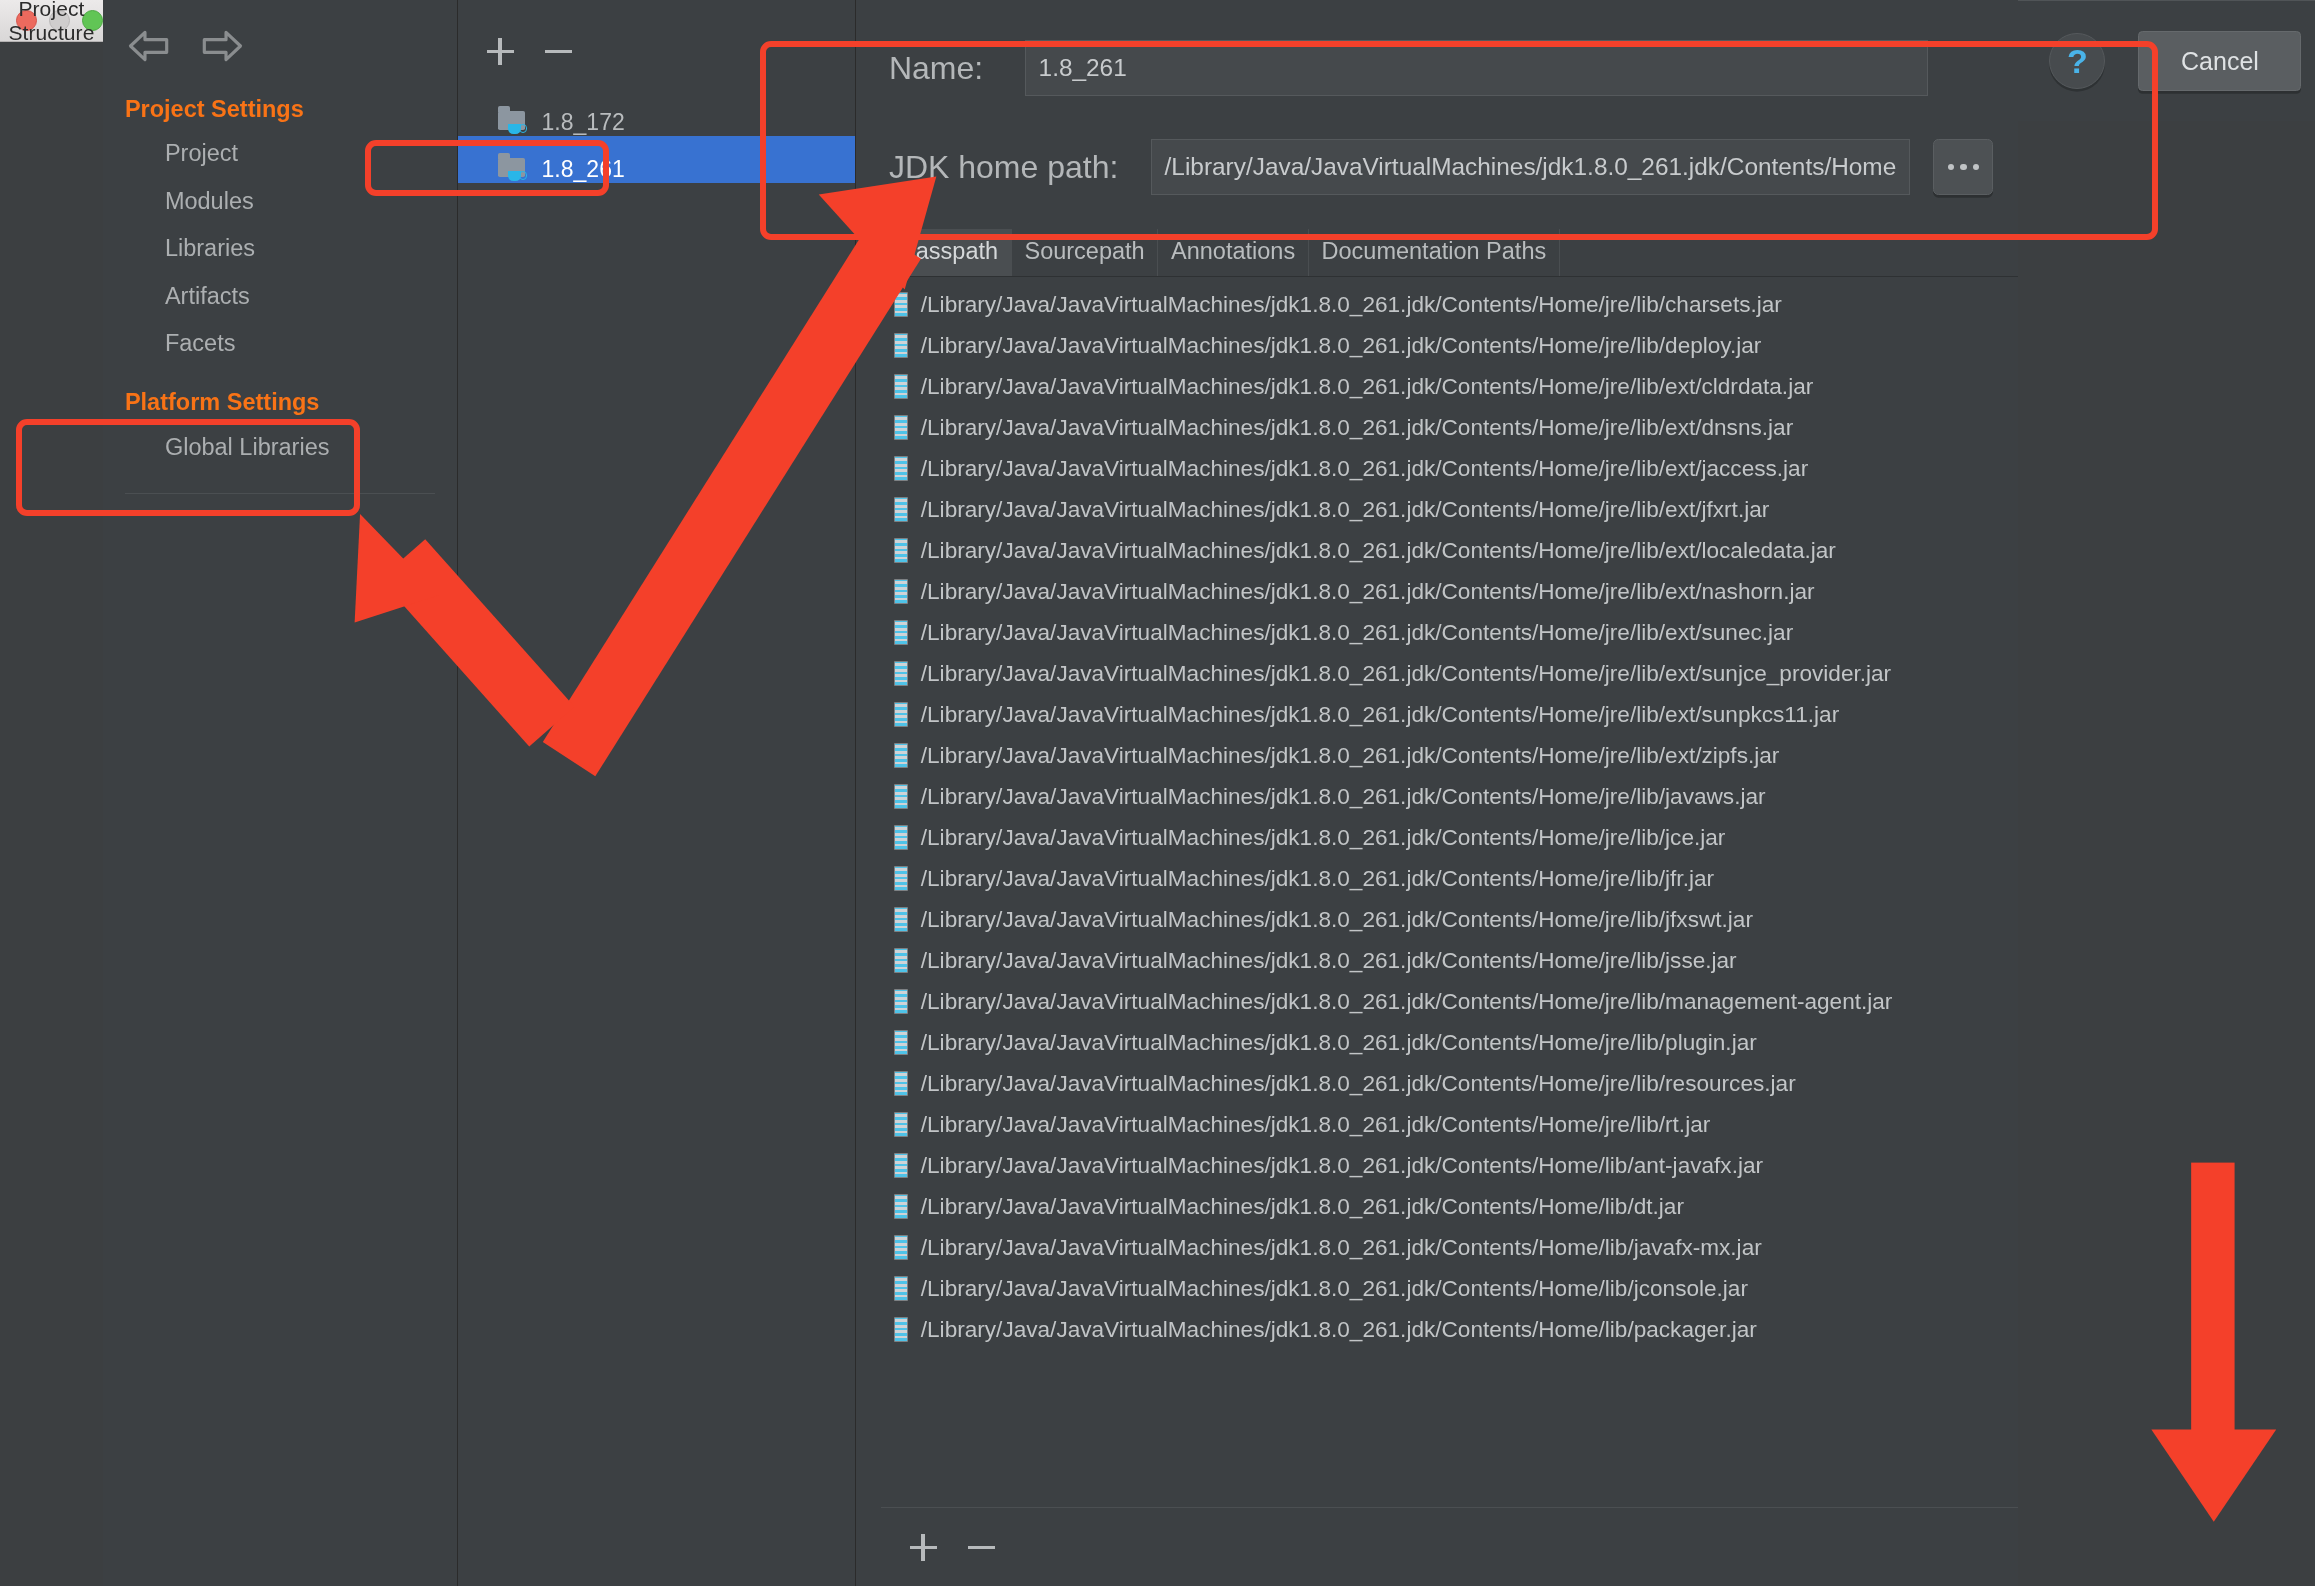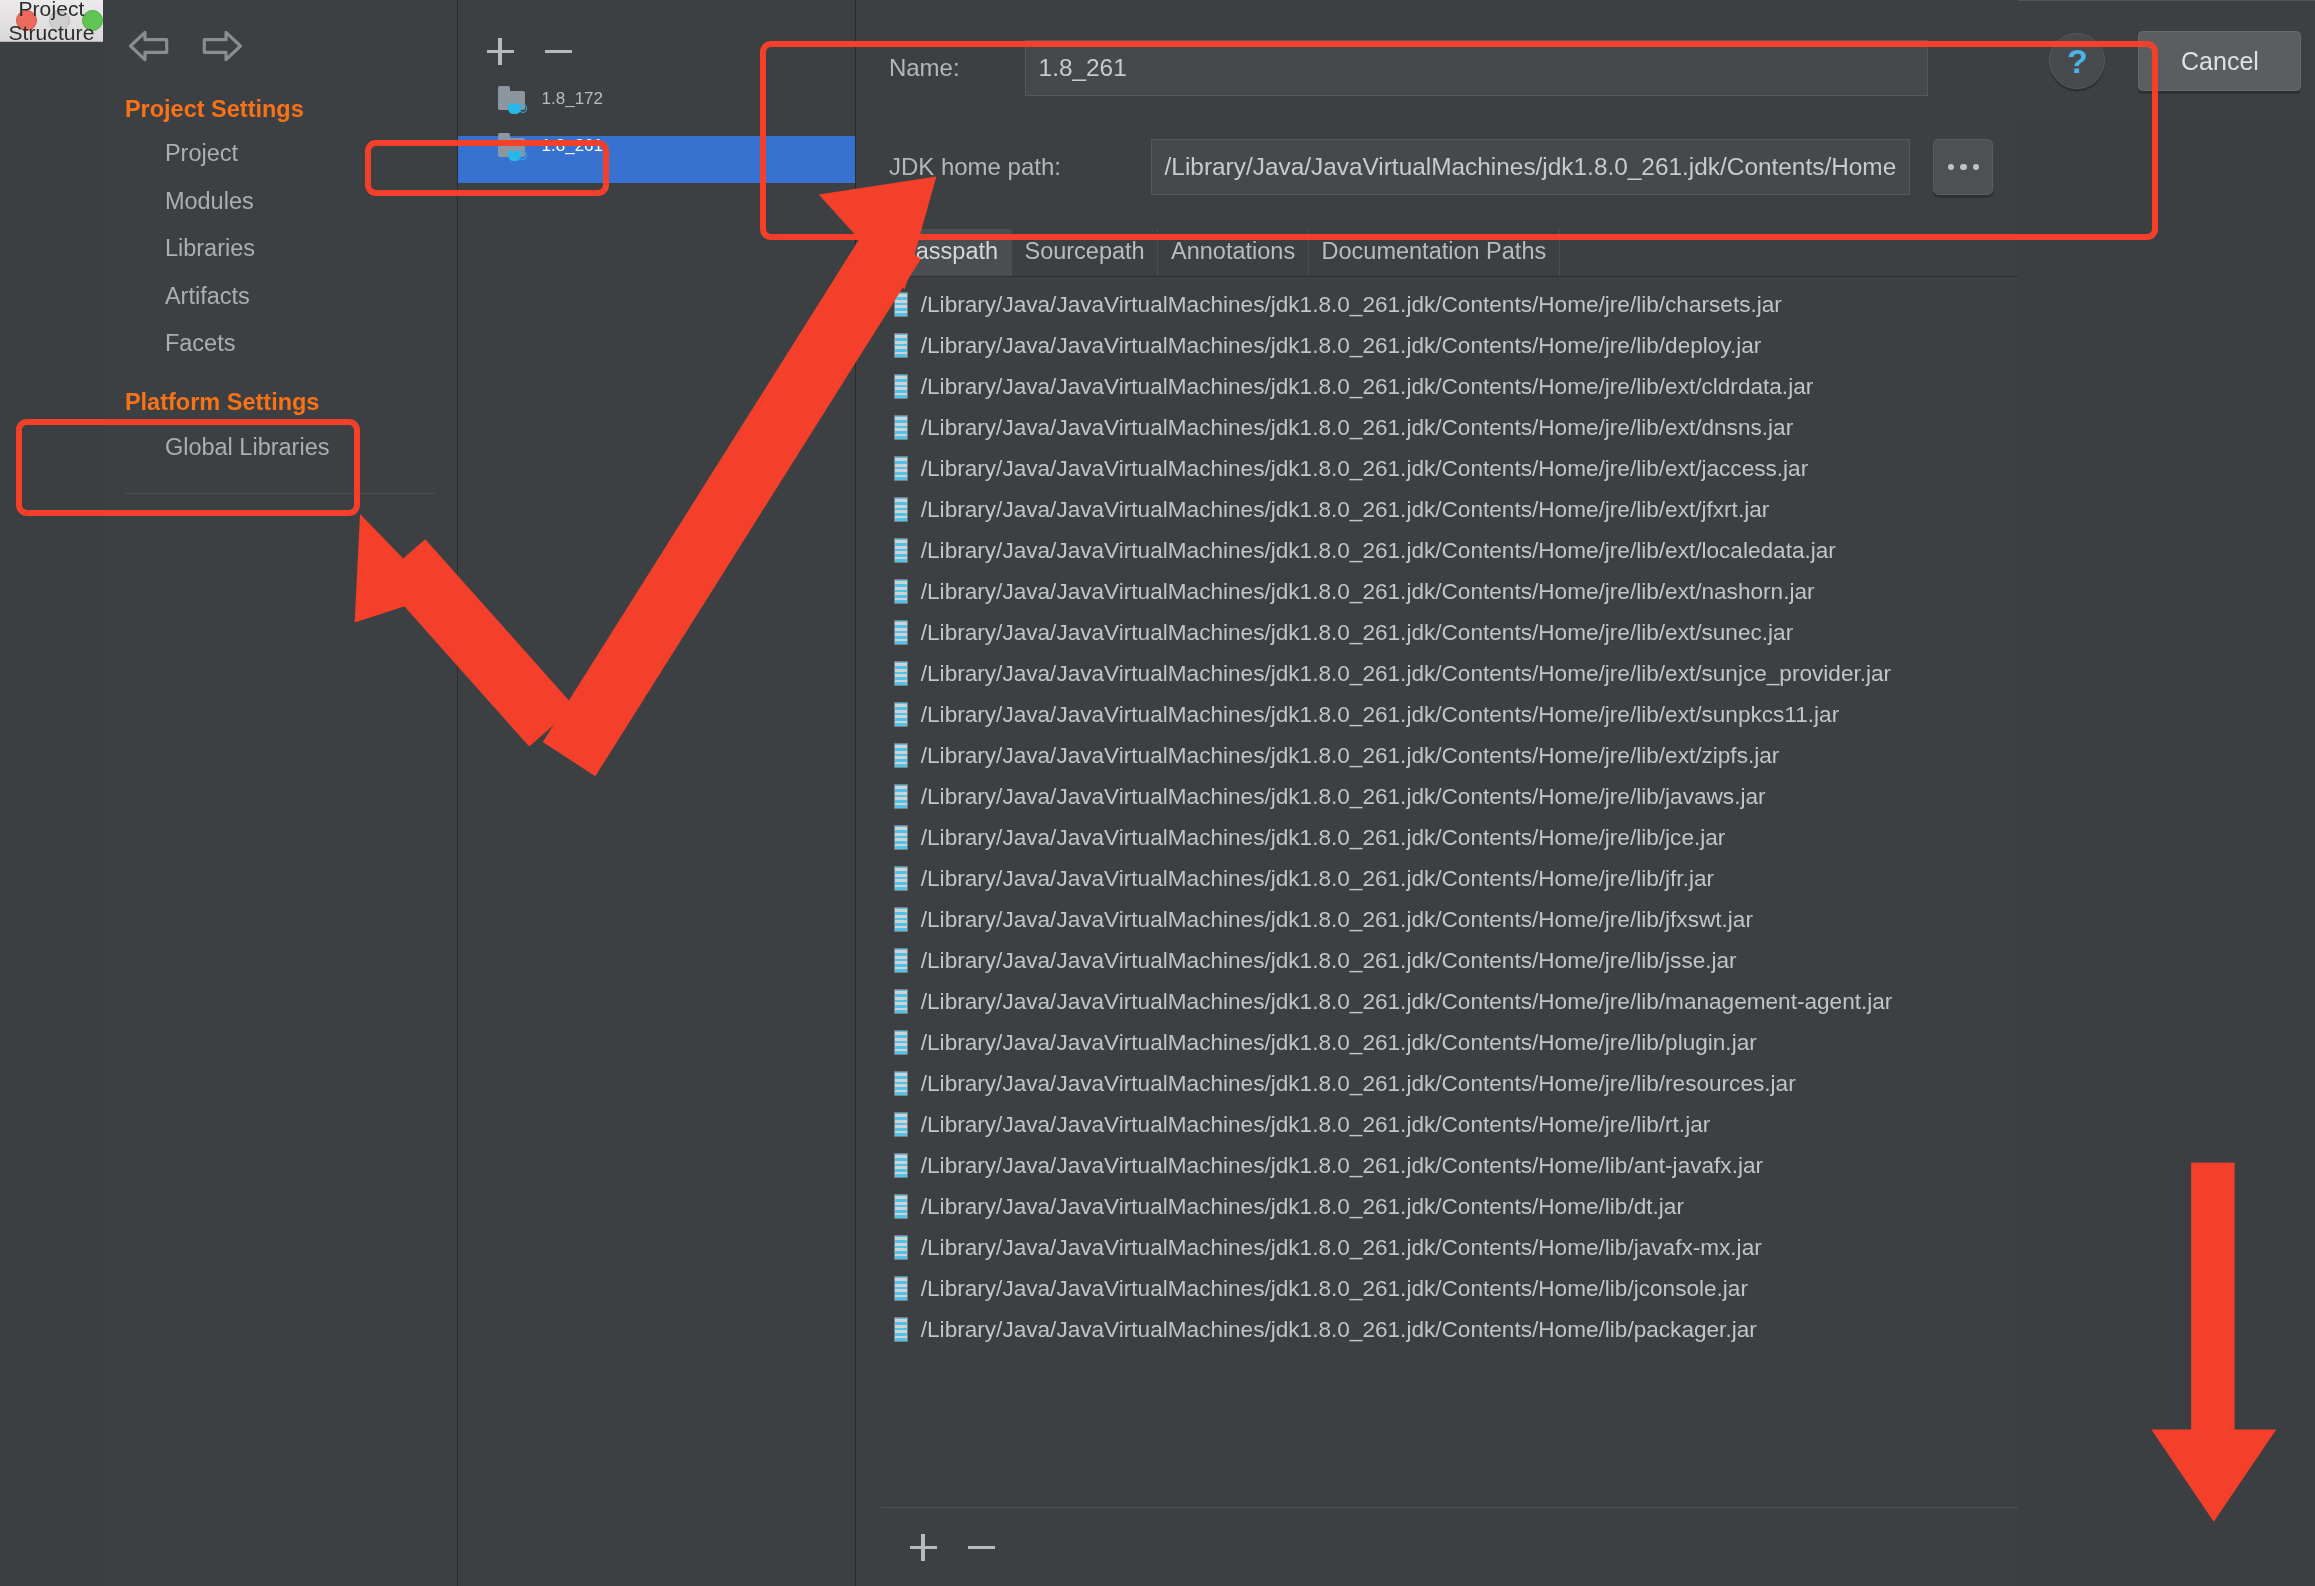--- a/index.html
+++ b/index.html
@@ -71,23 +71,23 @@
     border-right: 0.9px solid #2b2b2b;
     position: relative;
   }
   .sdk-toolbar { display: flex; gap: 27px; padding: 36px 0 0 27px; align-items: center; }
   .tb-btn { width: 31px; height: 31px; position: relative; cursor: default; }
   .tb-btn .h, .tb-btn .v { position: absolute; background: #b7babc; }
   .tb-btn .h { left: 1.8px; right: 1.8px; top: 13.6px; height: 3.6px; }
   .tb-btn .v { top: 1.8px; bottom: 1.8px; left: 13.6px; width: 3.6px; }
   .sdk-list { margin-top: 22px; }
   .sdk-item {
-    display: flex; align-items: flex-start; gap: 12.7px;
+    display: flex; align-items: flex-end; gap: 12.7px;
     height: 47px; padding-left: 40px;
-    font-size: 17px; color: #b9bcbe;
+    font-size: 23px; color: #b9bcbe;
   }
   .sdk-item.selected { background: #3872d1; color: #fff; }
   .jdk-ico { width: 31px; height: 27px; position: relative; flex: 0 0 31px; }
   .jdk-ico .folder {
     position: absolute; left:0; top:1.8px; width: 27px; height: 19px;
     background: #8c96a0; border-radius: 1.8px;
   }
   .jdk-ico .folder:before {
     content:''; position:absolute; left:0; top:-4.5px; width:11.8px; height:5.4px;
     background:#8c96a0; border-radius:1.8px 1.8px 0 0;
@@ -99,21 +99,21 @@
   .jdk-ico .cup:after {
     content:''; position:absolute; right:-5.4px; top:0.9px; width:6.3px; height:6.3px;
     border: 1.8px solid #29b6e8; border-radius: 50%;
   }
 
   
   .detail { flex: 1 1 auto; background: #3c4043; display: flex; flex-direction: column; min-width:0; position: relative; }
   .field-row { display: flex; align-items: center; padding-left: 33px; }
   .field-row.name-row { margin-top: 40px; }
   .field-row.path-row { margin-top: 43px; }
-  .field-label { font-size: 24px; color: #b4b7b9; }
+  .field-label { font-size: 32px; color: #b4b7b9; }
   .field-label.name { width: 136px; }
   .field-label.path { width: 262px; }
   .textfield {
     background: #45494c; border: 0.9px solid #55595c;
     height: 56px; display: flex; align-items: center;
     padding: 0 12.7px; font-size: 24.4px; color: #c8cbcd;
     overflow: hidden; white-space: nowrap;
   }
   .textfield.name { flex: 1 1 auto; margin-right: 90px; }
   .textfield.path { flex: 1 1 auto; }

